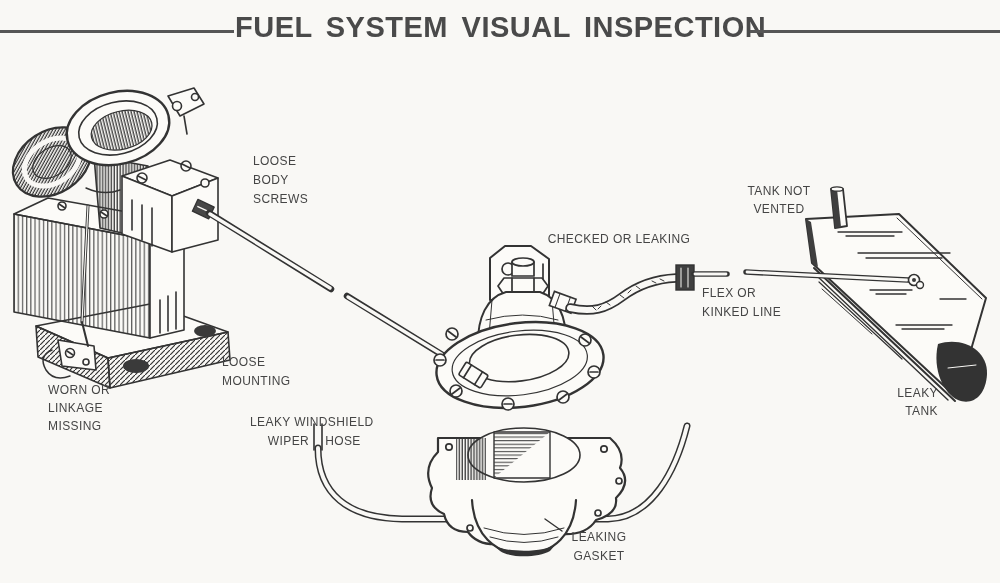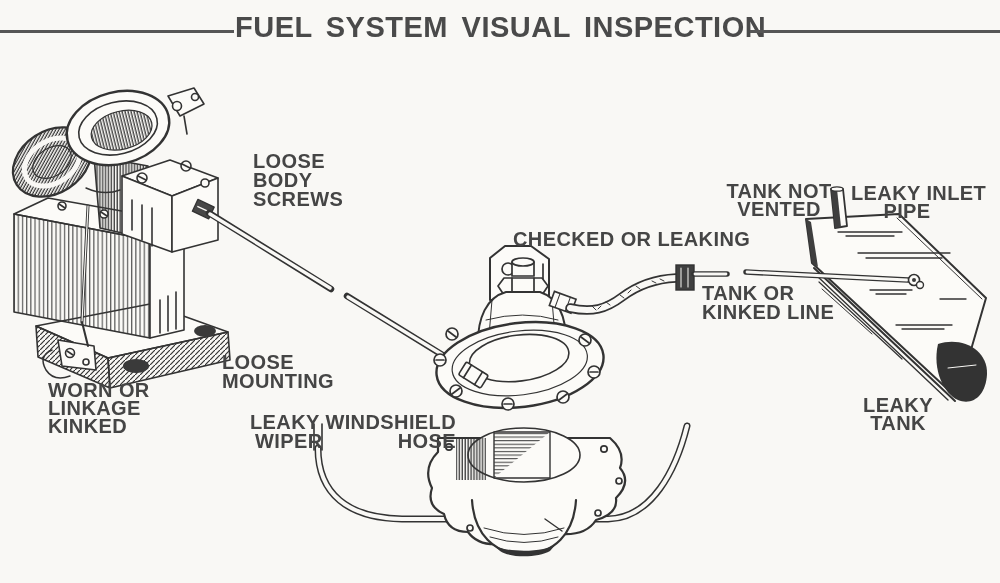--- a/index.html
+++ b/index.html
@@ -11,25 +11,25 @@
   .rule{position:absolute;height:3px;background:#565656;top:30px;}
   .rule-left{left:0;width:234px;}
   .rule-right{left:750px;right:0;}
   .title{
     position:absolute;left:235px;top:11px;width:510px;margin:0;
     text-align:center;font-size:29px;font-weight:800;color:#4a4a4a;
     letter-spacing:.5px;word-spacing:5px;white-space:nowrap;
   }
   
   .lbl{
-    position:absolute;color:#454545;font-size:20px;font-weight:700;
+    position:absolute;color:#454545;font-size:12px;font-weight:400;
     line-height:19px;letter-spacing:.4px;white-space:nowrap;
   }
   .lbl span{display:block;}
-  .lbl .inline-row{display:flex;justify-content:space-between;}
+  .lbl .inline-row{display:flex;justify-content:center;}
   .lbl .inline-row span{display:inline-block;}
   .lbl .hose-gap{width:16px;}
   .ta-c{text-align:center;}
   svg{position:absolute;left:0;top:0;}
 </style>
 </head>
 <body>
 
 <div class="stage">
 
@@ -277,21 +277,21 @@
 
   <div class="lbl" style="left:253px;top:152px;">
     <span>LOOSE</span>
     <span>BODY</span>
     <span>SCREWS</span>
   </div>
 
   <div class="lbl" style="left:20px;top:381px;line-height:18px;margin-left:28px;">
     <span>WORN OR</span>
     <span>LINKAGE</span>
-    <span>KINKED</span>
+    <span>MISSING</span>
   </div>
 
   <div class="lbl" style="left:222px;top:353px;">
     <span>LOOSE</span>
     <span>MOUNTING</span>
   </div>
 
   <div class="lbl" style="left:250px;top:400px;margin-top:13px;">
     <span>LEAKY WINDSHIELD</span>
     <span class="inline-row" style="padding-left:5px;">
@@ -299,33 +299,33 @@
       <span class="hose-gap"></span>
       <span>HOSE</span>
     </span>
   </div>
 
   <div class="lbl ta-c" style="left:513px;top:230px;width:212px;">
     <span>CHECKED OR LEAKING</span>
   </div>
 
   <div class="lbl" style="left:702px;top:284px;">
-    <span>TANK OR</span>
+    <span>FLEX OR</span>
     <span>KINKED LINE</span>
   </div>
 
+  <div class="lbl ta-c" style="left:549px;top:528px;width:100px;">
+    <span>LEAKING</span>
+    <span>GASKET</span>
+  </div>
 
   <div class="lbl ta-c" style="left:724px;top:182px;width:110px;line-height:18px;">
     <span>TANK NOT</span>
     <span>VENTED</span>
   </div>
 
-  <div class="lbl ta-c" style="left:851px;top:184px;width:112px;line-height:18px;">
-    <span>LEAKY INLET</span>
-    <span>PIPE</span>
-  </div>
-
-  <div class="lbl ta-c" style="left:858px;top:396px;width:80px;line-height:18px;">
+
+  <div class="lbl ta-c" style="left:858px;top:384px;width:80px;line-height:18px;text-align:right;">
     <span>LEAKY</span>
     <span>TANK</span>
   </div>
 
 </div>
 
 </body></html>

